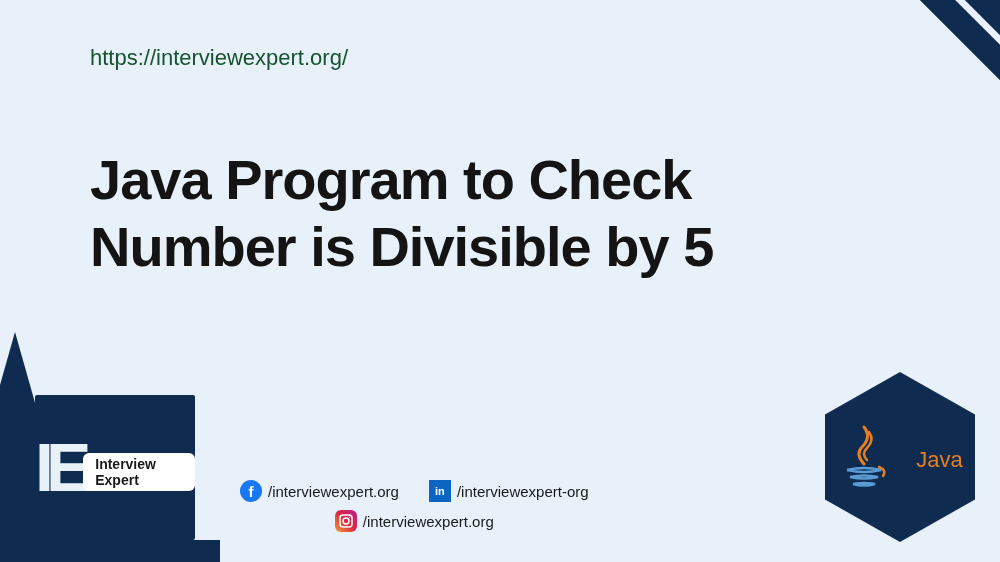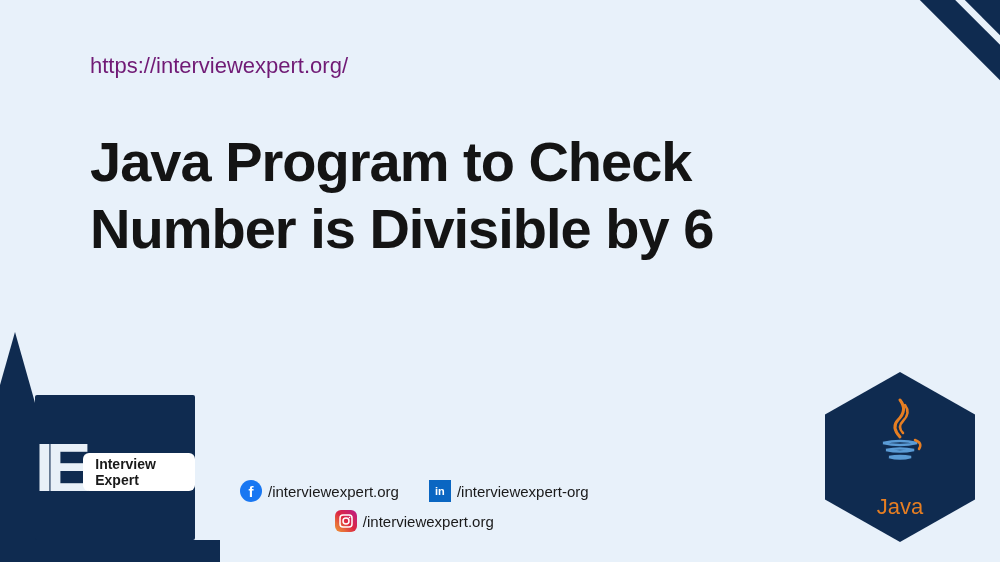--- a/index.html
+++ b/index.html
@@ -38,26 +38,25 @@
       background: #0f2b50;
       transform: rotate(45deg);
       top: 5px;
       right: -80px;
     }
     .url {
       position: absolute;
       top: 45px;
       left: 90px;
       font-size: 22px;
-      color: #701a75;
-      margin-top: 8px;
+      color: #14532d;
     }
     .title {
       position: absolute;
-      top: 128px;
+      top: 146px;
       left: 90px;
       font-size: 56px;
       font-weight: 800;
       color: #141414;
       line-height: 1.2;
       letter-spacing: -1px;
     }
     .bottom-left-triangle {
       position: absolute;
       bottom: 0;
@@ -159,21 +158,21 @@
       right: 25px;
       width: 150px;
       height: 170px;
     }
     .hexagon {
       width: 150px;
       height: 170px;
       background: #0f2b50;
       clip-path: polygon(50% 0%, 100% 25%, 100% 75%, 50% 100%, 0% 75%, 0% 25%);
       display: flex;
-      flex-direction: column;
+      flex-direction: row;
       align-items: center;
       justify-content: center;
       gap: 24px;
     }
     .java-text {
       color: #e67e22;
       font-size: 22px;
       font-weight: 400;
       margin-top: 5px;
     }
@@ -183,21 +182,21 @@
 
 <div class="top-right-stripes">
   <div class="stripe1"></div>
   <div class="stripe2"></div>
 </div>
 
 <div class="url">https://interviewexpert.org/</div>
 
 <div class="title">
   <div>Java Program to Check</div>
-  <div>Number is Divisible by 6</div>
+  <div>Number is Divisible by 5</div>
 </div>
 
 <div class="bottom-left-triangle"></div>
 <div class="bottom-bar"></div>
 
 <div class="logo-box">
   <div class="logo-ie">IE</div>
   <div class="logo-text">Interview Expert</div>
 </div>
 

